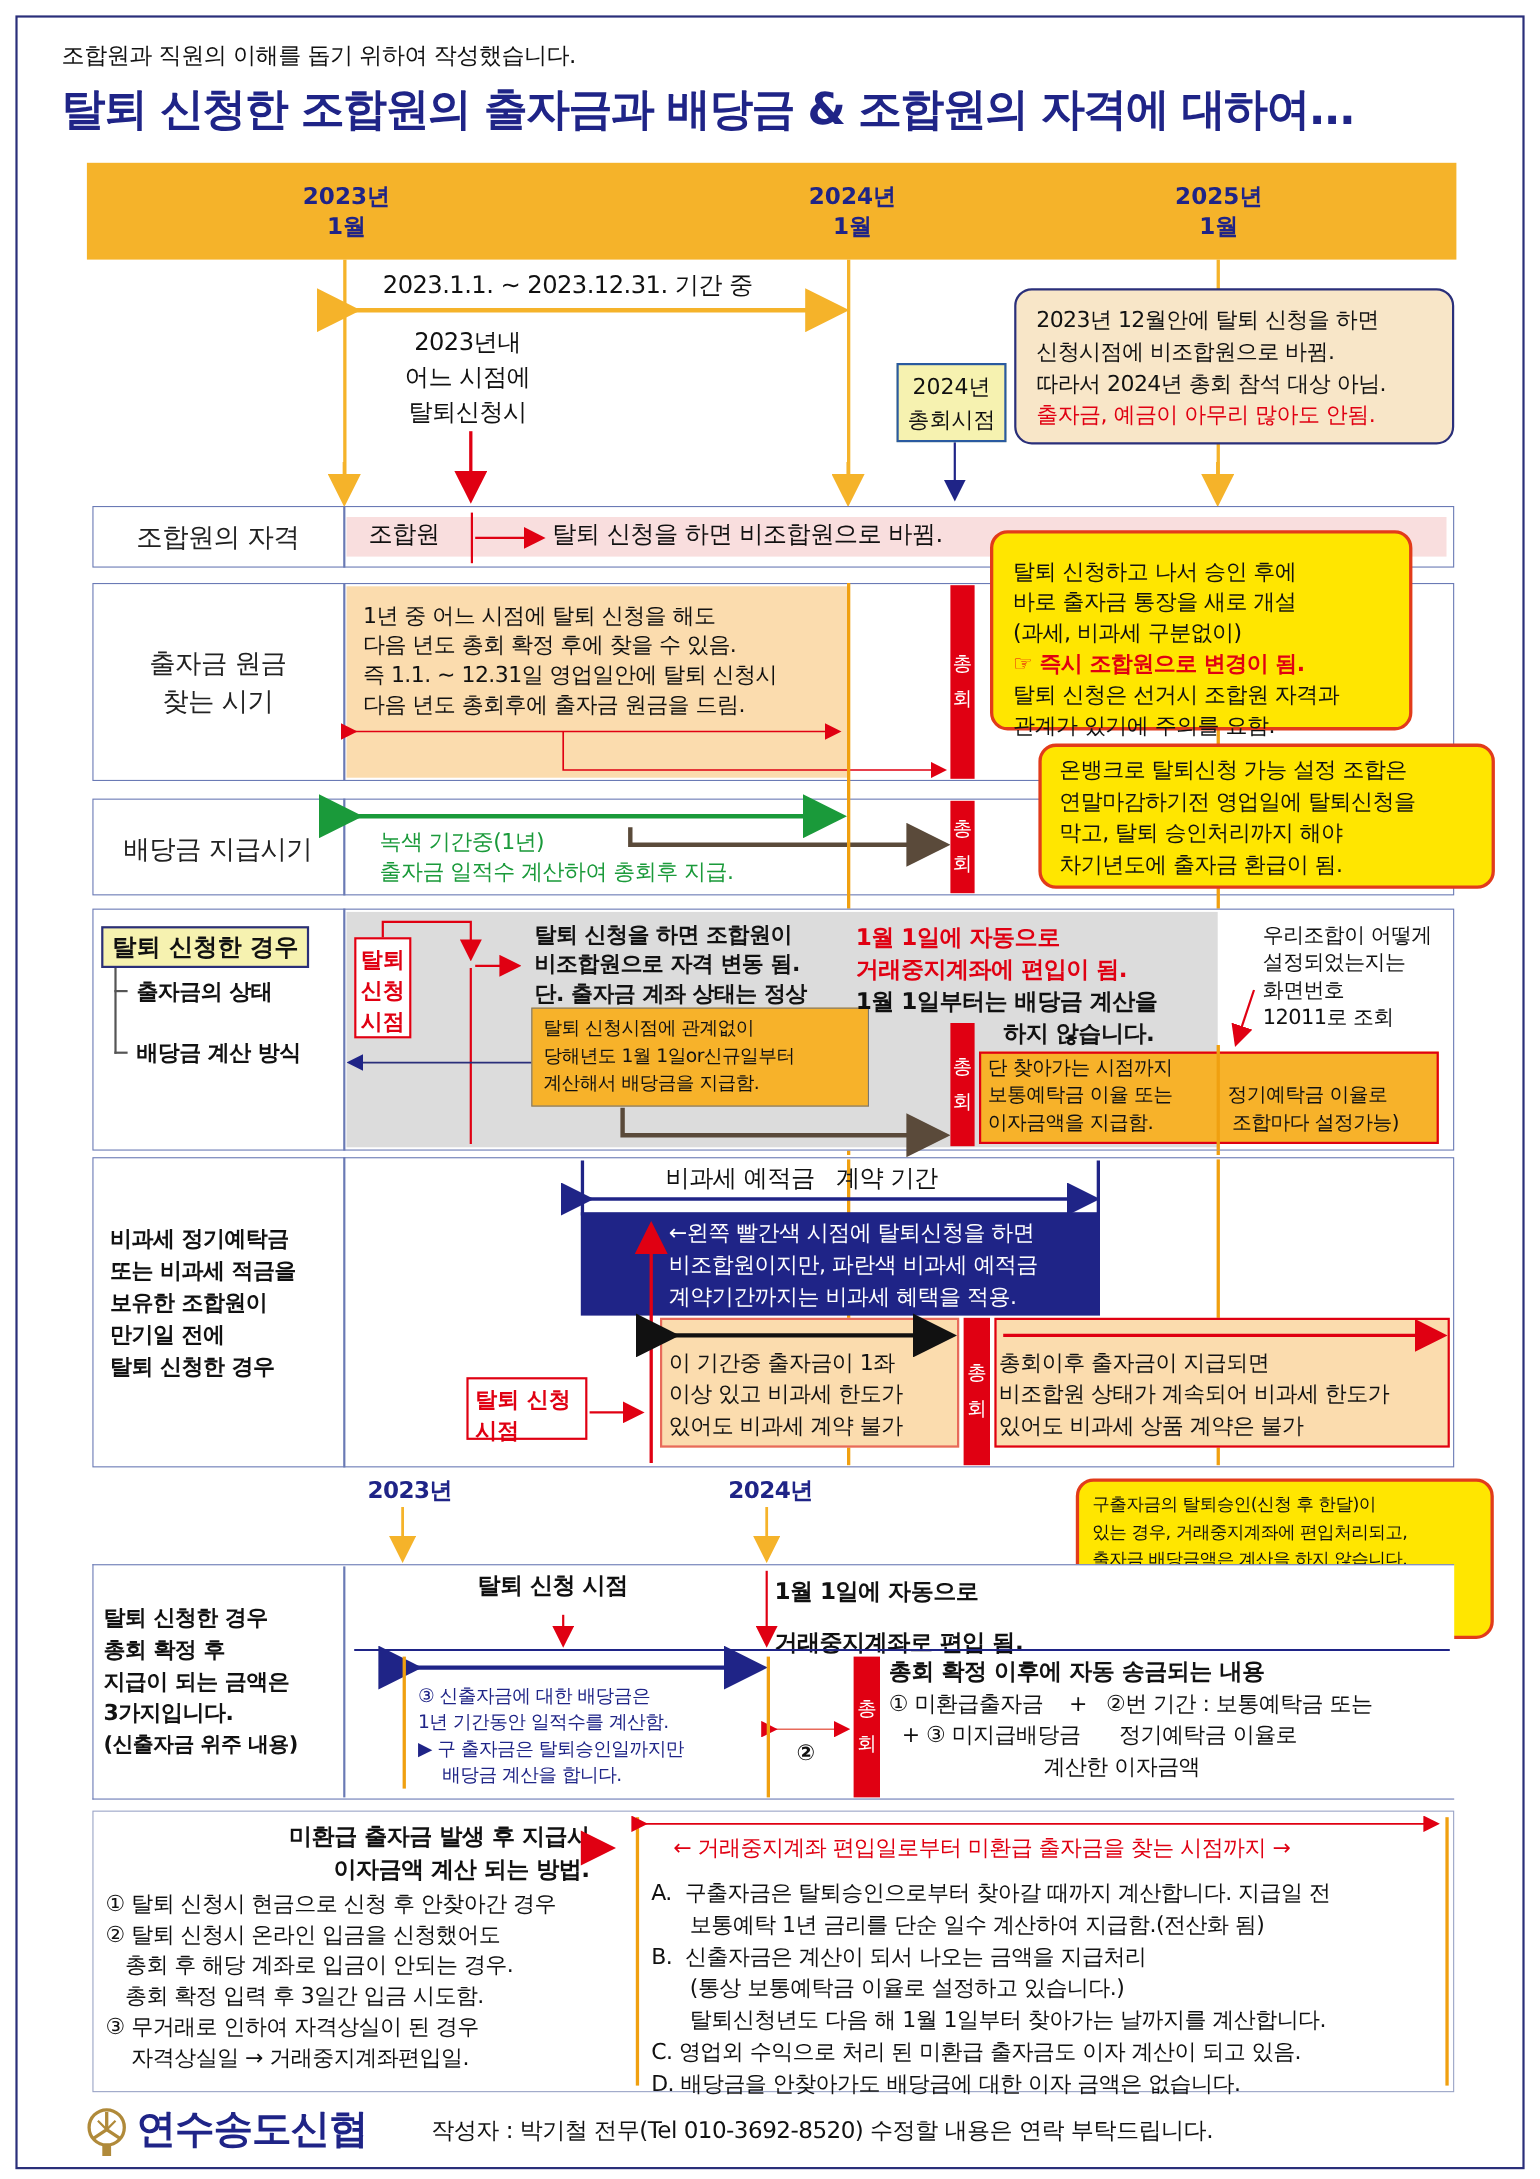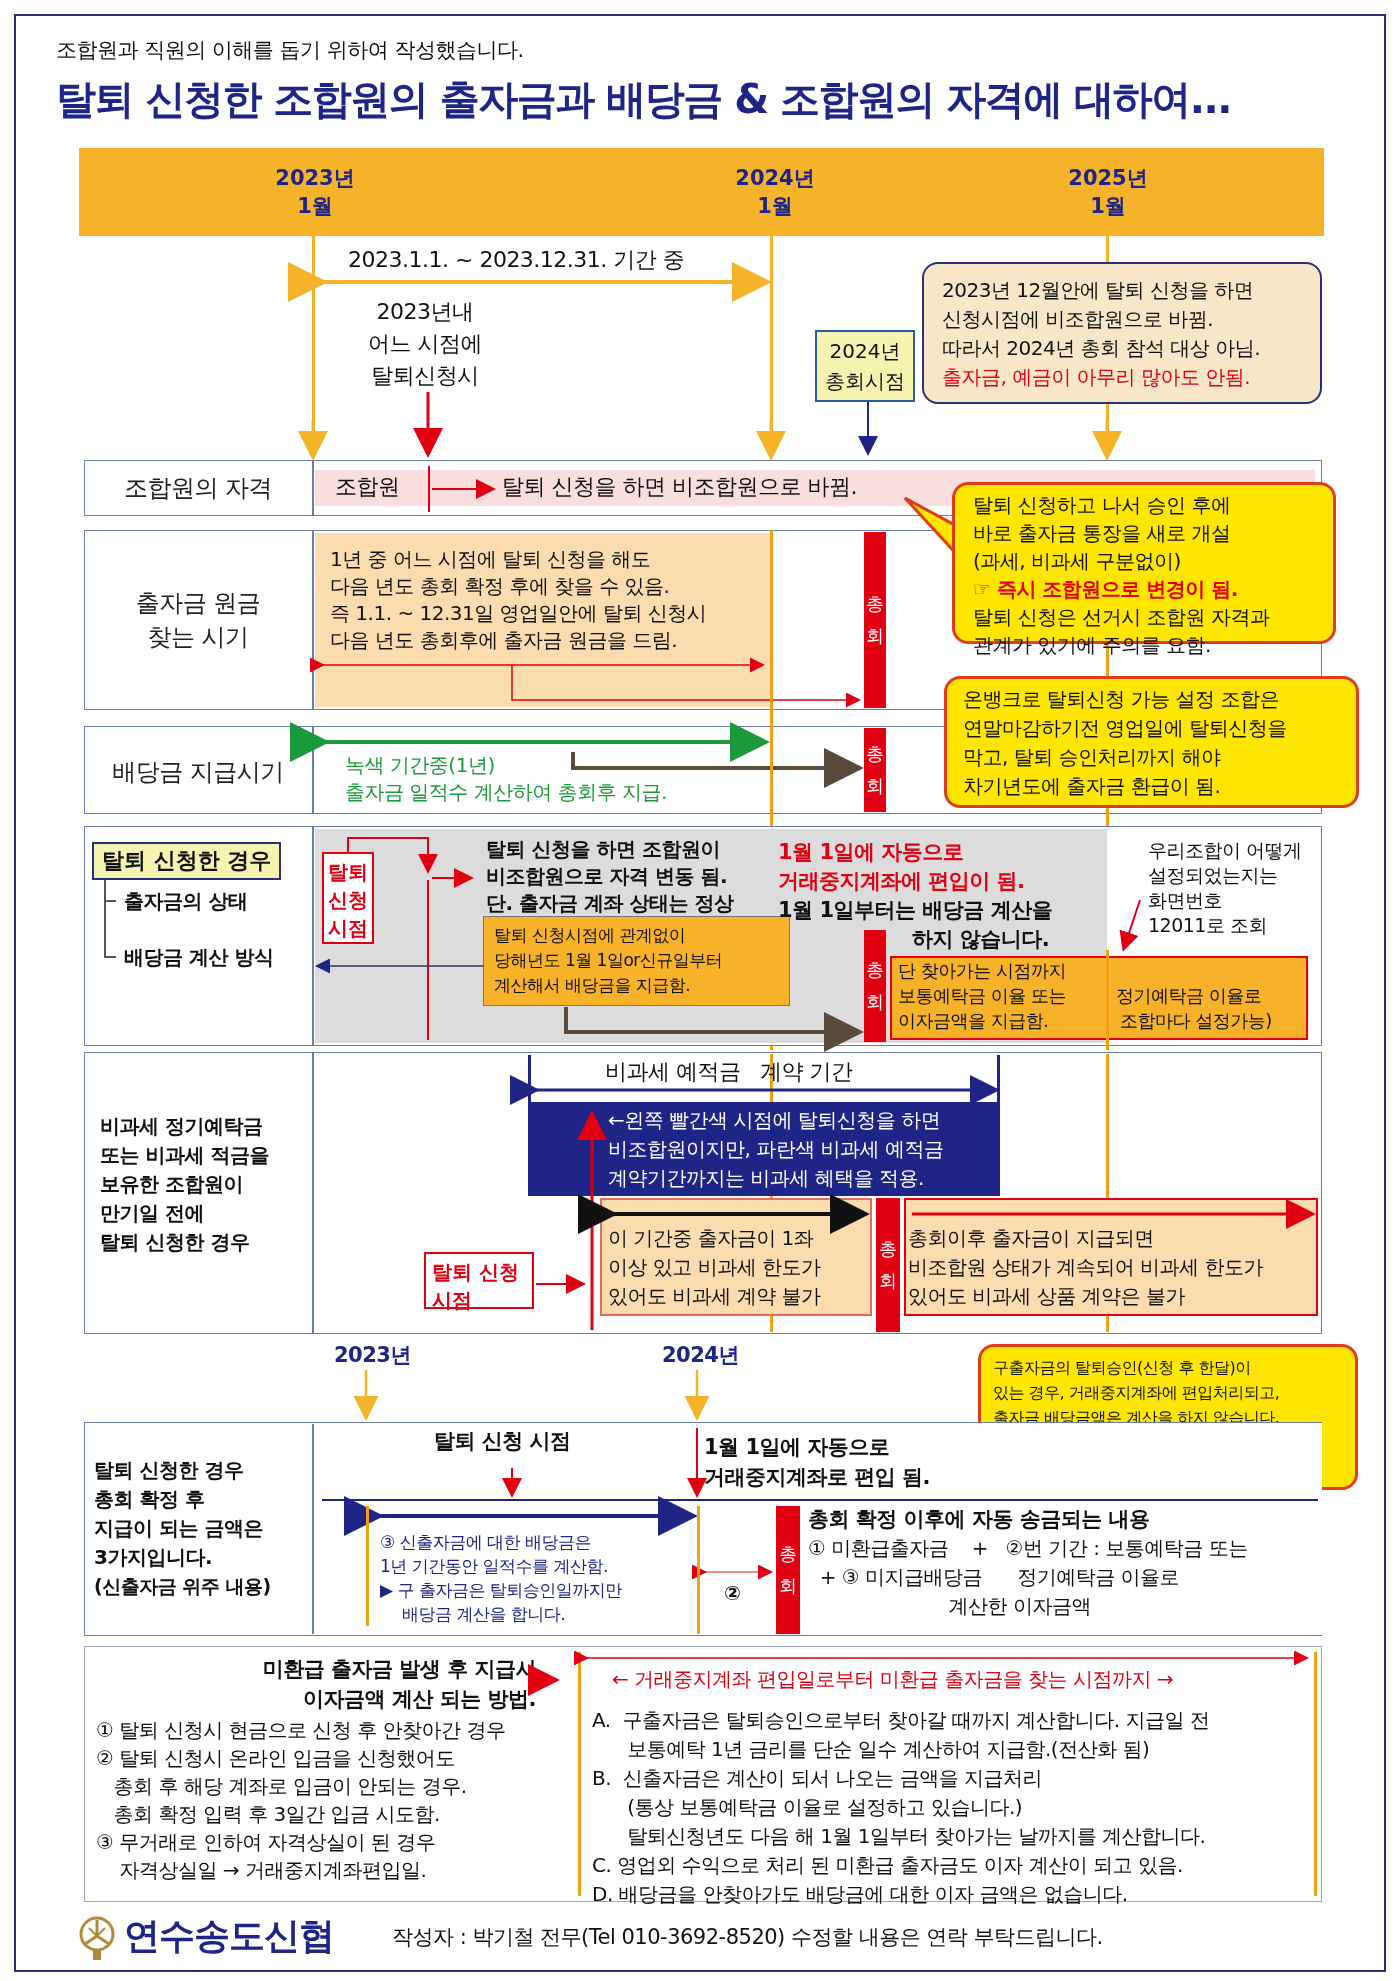--- a/index.html
+++ b/index.html
@@ -154,21 +154,21 @@
   <span>총</span>
     <span>회</span>
 </div>
 
 <div class="abs vline dark" style="left:770px;top:530px;height:520px;"></div>
 <div class="abs vline dark" style="left:1106px;top:530px;height:520px;"></div>
 
 <svg width="1400" height="1981">
   <polygon points="905,498 960,528 960,558" fill="#ffe600" stroke="#e23b1a" stroke-width="3"></polygon>
 </svg>
-<div class="abs yellowbox" style="left:952px;top:482px;width:384px;height:162px;padding:6px 18px;">
+<div class="abs yellowbox" style="left:900px;top:482px;width:384px;height:182px;padding:20px 18px;">
   <div class="txt" style="font-size:20px;line-height:28px;">탈퇴 신청하고 나서 승인 후에</div>
   <div class="txt" style="font-size:20px;line-height:28px;">바로 출자금 통장을 새로 개설</div>
   <div class="txt" style="font-size:20px;line-height:28px;">(과세, 비과세 구분없이)</div>
   <div class="txt red bold" style="font-size:20px;line-height:28px;">☞ 즉시 조합원으로 변경이 됨.</div>
   <div class="txt" style="font-size:20px;line-height:28px;">탈퇴 신청은 선거시 조합원 자격과</div>
   <div class="txt" style="font-size:20px;line-height:28px;">관계가 있기에 주의를 요함.</div>
 </div>
 
 <div class="abs yellowbox" style="left:944px;top:676px;width:415px;height:132px;padding:6px 16px;">
   <div class="txt" style="font-size:20px;line-height:29px;">온뱅크로 탈퇴신청 가능 설정 조합은</div>
@@ -317,21 +317,21 @@
 <div class="abs" style="left:94px;top:1456px;">
   <div class="txt bold" style="font-size:20px;line-height:29px;">탈퇴 신청한 경우</div>
   <div class="txt bold" style="font-size:20px;line-height:29px;">총회 확정 후</div>
   <div class="txt bold" style="font-size:20px;line-height:29px;">지급이 되는 금액은</div>
   <div class="txt bold" style="font-size:20px;line-height:29px;">3가지입니다.</div>
   <div class="txt bold" style="font-size:19px;line-height:29px;">(신출자금 위주 내용)</div>
 </div>
 <div class="abs txt bold" style="left:434px;top:1428px;font-size:21px;">탈퇴 신청 시점</div>
 <div class="abs" style="left:704px;top:1432px;">
   <div class="txt bold" style="font-size:21px;line-height:30px;">1월 1일에 자동으로</div>
-  <div class="txt bold" style="font-size:21px;line-height:30px;">거래중지계좌로 편입 됨.</div>
+  <div class="txt bold" style="font-size:21px;line-height:30px;margin-top:16px;">거래중지계좌로 편입 됨.</div>
 </div>
 <svg width="1400" height="1981">
   <line x1="512" y1="1468" x2="512" y2="1494" stroke="#e00012" stroke-width="2" marker-end="url(#ahR)"></line>
   <line x1="697" y1="1428" x2="697" y2="1494" stroke="#e00012" stroke-width="2" marker-end="url(#ahR)"></line>
   <line x1="322" y1="1500" x2="1318" y2="1500" stroke="#1f2487" stroke-width="2"></line>
   <line x1="376" y1="1516" x2="690" y2="1516" stroke="#1f2487" stroke-width="4" marker-start="url(#ahN)" marker-end="url(#ahN)"></line>
   <line x1="704" y1="1572" x2="770" y2="1572" stroke="#e86a5a" stroke-width="1.5" marker-start="url(#ahR)" marker-end="url(#ahR)"></line>
 </svg>
 <div class="abs vline dark" style="left:366px;top:1506px;height:120px;"></div>
 <div class="abs vline dark" style="left:697px;top:1506px;height:128px;"></div>

